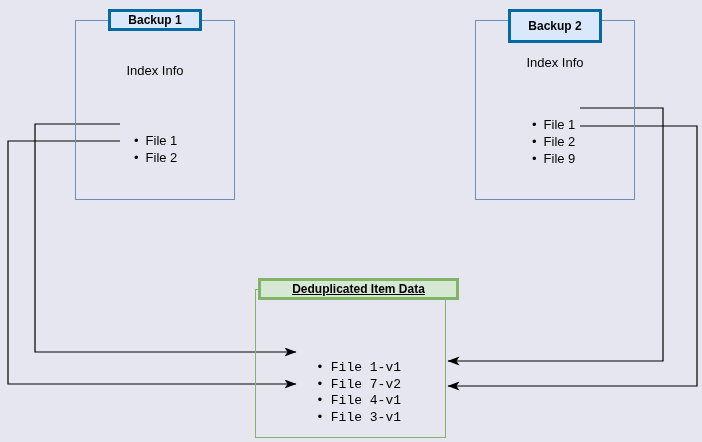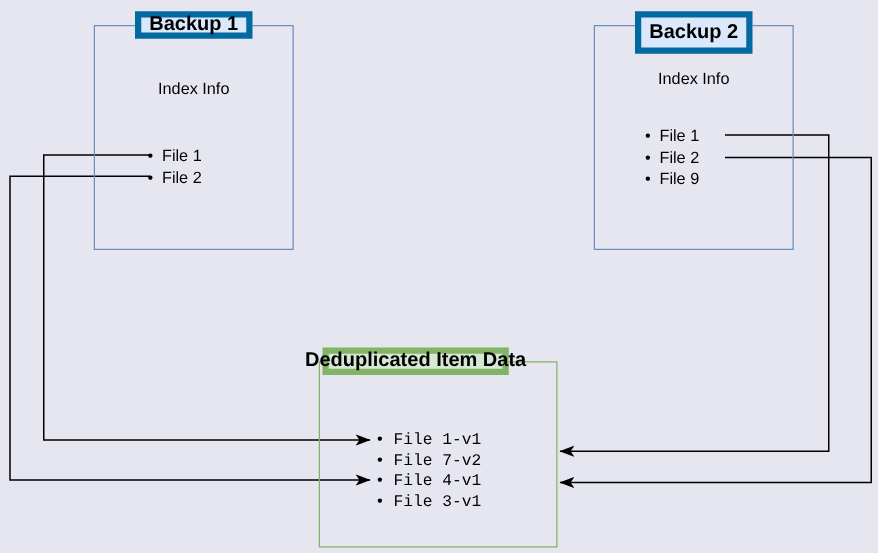--- a/index.html
+++ b/index.html
@@ -6,46 +6,46 @@
   .canvas{
     position:relative;width:702px;height:442px;overflow:hidden;
     background:#e6e6f0;color:#000;
     font-family:"Liberation Sans", sans-serif;
   }
   .arrows{position:absolute;left:0;top:0;width:702px;height:442px;}
   .arrows polyline{fill:none;stroke:#000;stroke-width:1.2;}
   .box{position:absolute;border:1px solid #6c8ebf;background:transparent;box-sizing:border-box;}
   .box.green{border-color:#82b366;}
   .hdr{
-    position:absolute;box-sizing:border-box;border:5px solid #0369a1;background:#dae8fc;
+    position:absolute;box-sizing:border-box;border:3px solid #0369a1;background:#dae8fc;
     display:flex;align-items:center;justify-content:center;
-    font-size:16px;font-weight:bold;white-space:nowrap;
+    font-size:12px;font-weight:bold;white-space:nowrap;
   }
   .hdr.green{border-color:#82b366;background:#d5e8d4;}
   .subtitle{position:absolute;font-size:13px;text-align:center;line-height:17px;}
-  .files{position:absolute;list-style:none;margin:0;padding:0;font-size:13px;}
+  .files{position:absolute;list-style:none;margin:16px;padding:0;font-size:13px;}
   .files li{line-height:17px;white-space:nowrap;}
   .files li::before{content:"\2022";margin-right:7px;}
   .files.dedup li{line-height:16.5px;font-family:Liberation Mono, monospace;}
 
   
   #b1-box{left:75px;top:20px;width:160px;height:180px;}
   #b1-hdr{left:108px;top:9px;width:94px;height:22px;}
   #b1-sub{left:75px;top:62px;width:160px;}
   #b1-files{left:118px;top:116px;}
 
   
   #b2-box{left:475px;top:20px;width:160px;height:180px;}
   #b2-hdr{left:508px;top:9px;width:94px;height:34px;}
   #b2-sub{left:475px;top:54px;width:160px;}
   #b2-files{left:516px;top:100px;}
 
   
   #dd-box{left:255px;top:289px;width:191px;height:149px;}
-  #dd-hdr{left:258px;top:278px;width:149px;height:22px;}
+  #dd-hdr{left:258px;top:278px;width:201px;height:22px;text-decoration:underline;}
   #dd-files{left:300px;top:344px;}
 </style>
 </head>
 <body>
 
 <div class="canvas">
 
   <svg class="arrows" viewBox="0 0 702 442" xmlns="http://www.w3.org/2000/svg">
     <defs>
       <marker id="arr" markerWidth="13" markerHeight="10" refX="11.5" refY="4.5" orient="auto" markerUnits="userSpaceOnUse">

